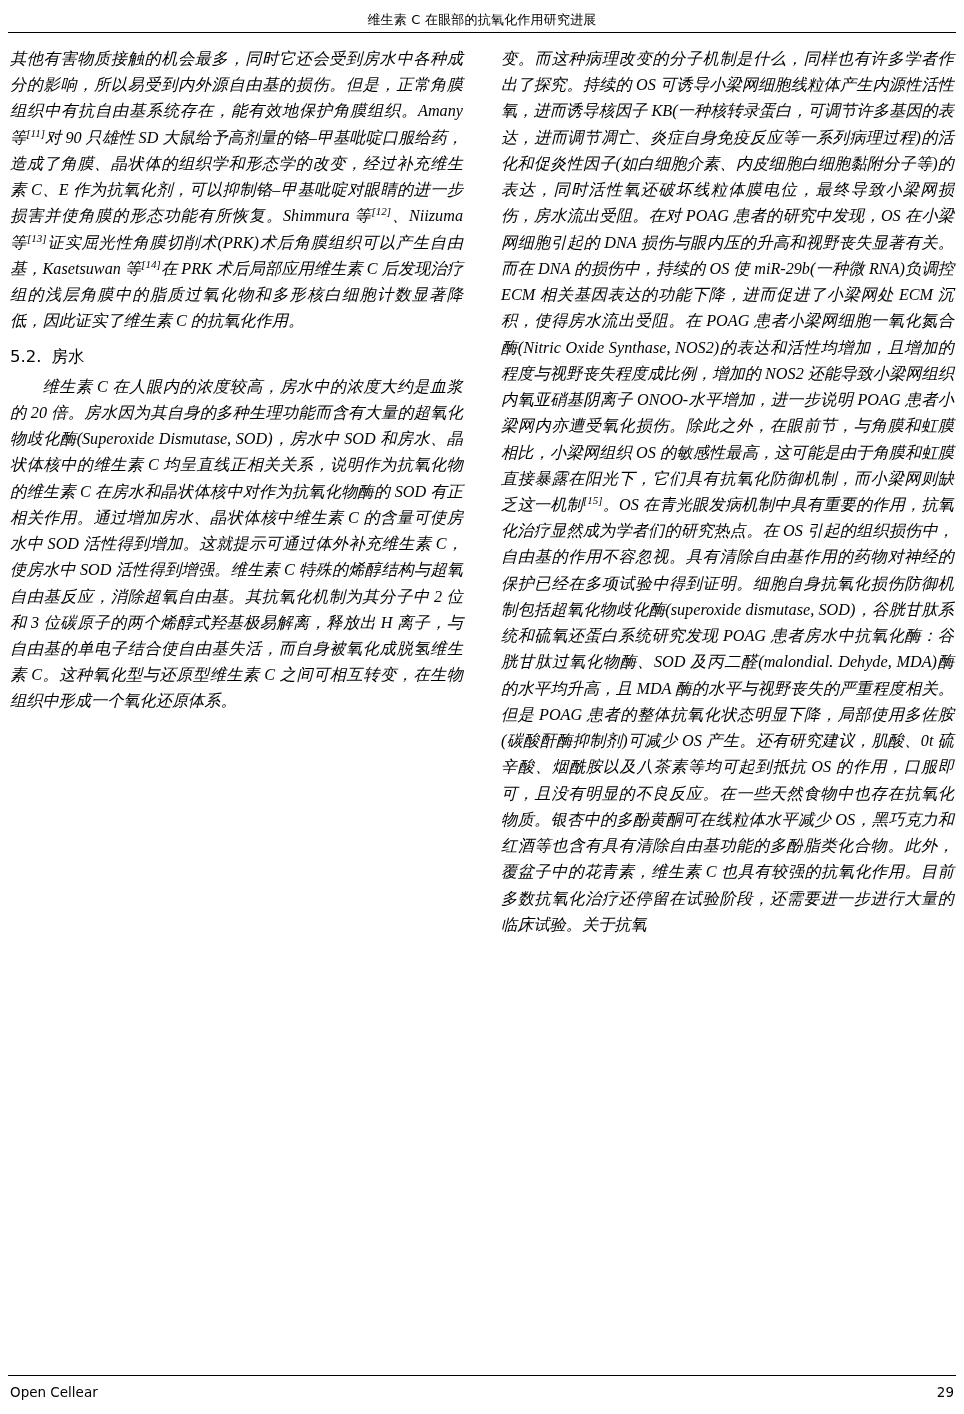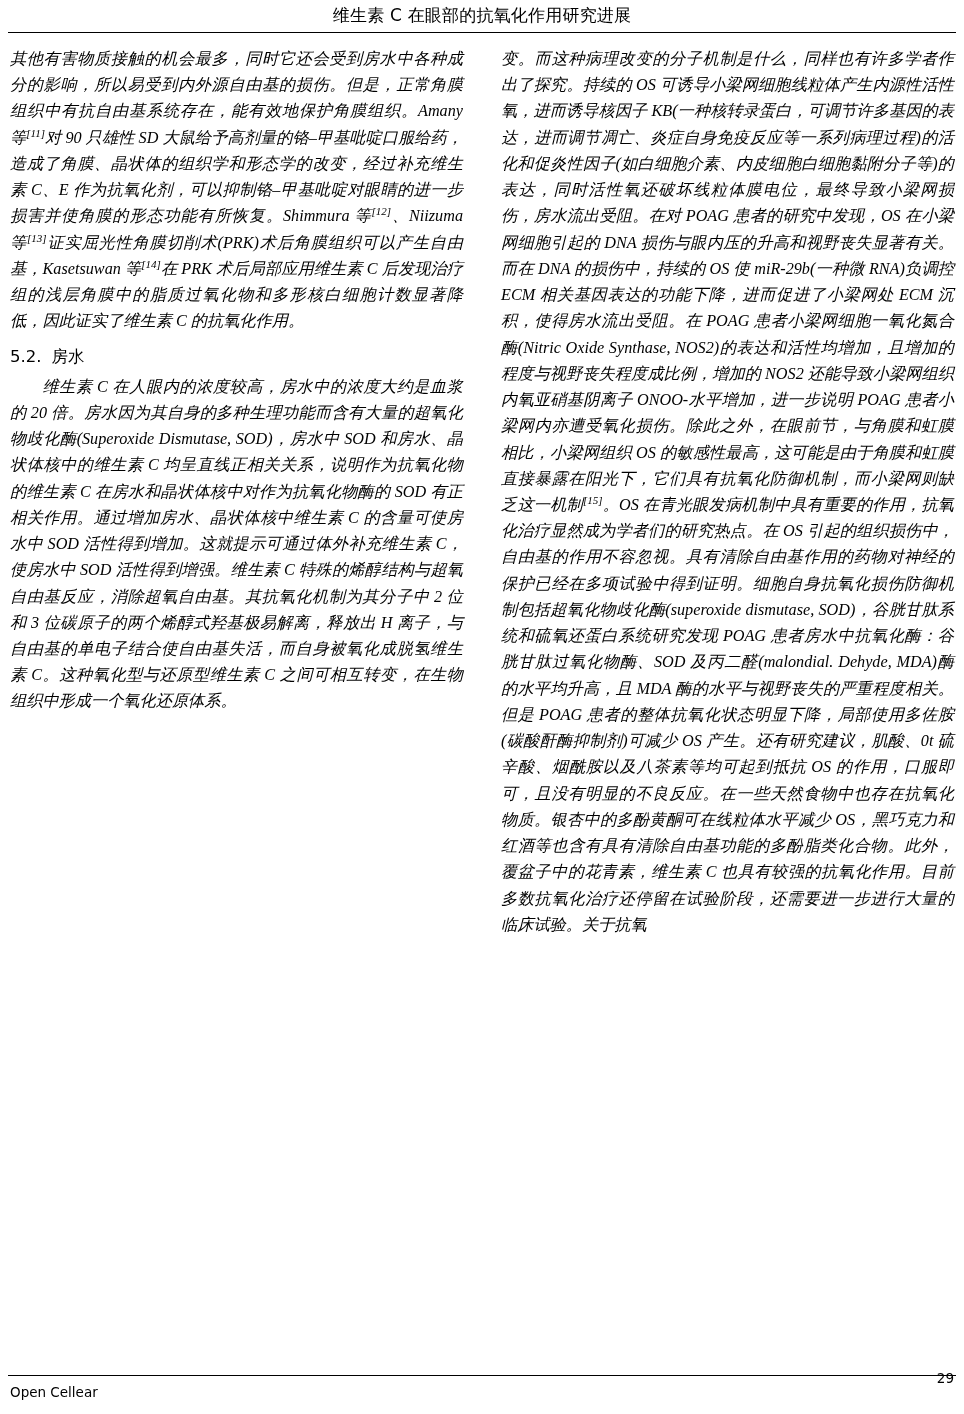--- a/index.html
+++ b/index.html
@@ -17,25 +17,25 @@
   .page {
     position: absolute;
     left: 0; top: 0;
     width: 964px;
     height: 1414px;
     box-sizing: border-box;
     padding: 0;
   }
   .running-head {
     position: absolute;
-    top: 4px;
+    top: 11px;
     left: 0;
     width: 964px;
     text-align: center;
-    font-size: 17px;
+    font-size: 13px;
     font-family: "DejaVu Sans", "Liberation Sans", sans-serif;
     color: #000;
     letter-spacing: 0.2px;
   }
   .head-rule {
     position: absolute;
     top: 32px;
     left: 8px;
     width: 948px;
     height: 1px;
@@ -90,21 +90,21 @@
     font-size: 13.5px;
   }
   .footer .left {
     position: absolute;
     left: 0;
     bottom: 0;
   }
   .footer .right {
     position: absolute;
     right: 0;
-    bottom: 14px;
+    bottom: 0;
   }
   .foot-rule {
     position: absolute;
     bottom: 38px;
     left: 8px;
     width: 948px;
     height: 1px;
     background: #000;
   }
 </style>

